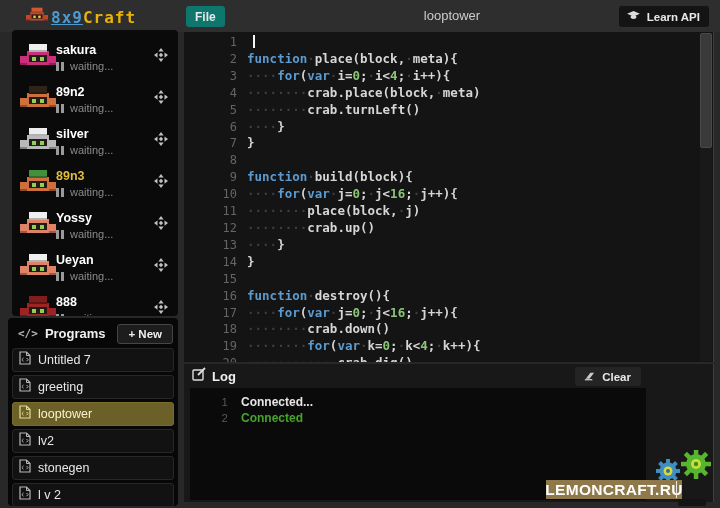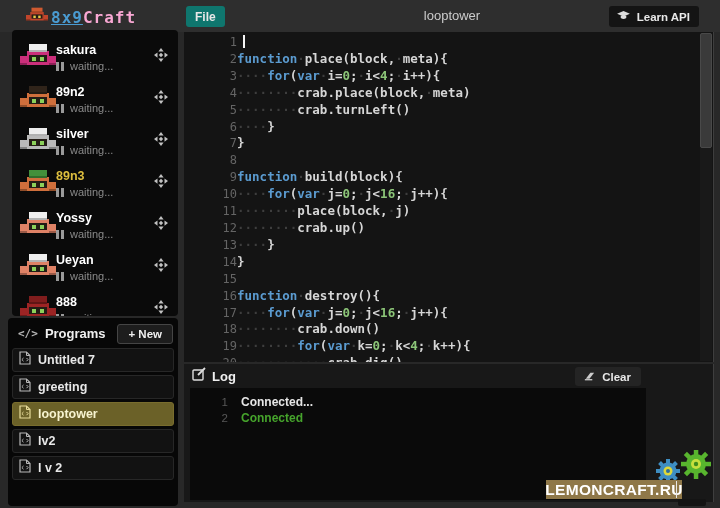--- a/index.html
+++ b/index.html
@@ -7,29 +7,29 @@
   #app {
     position:relative; width:720px; height:508px; overflow:hidden;
     background:#282828; font-family:"Liberation Sans", sans-serif;
     -webkit-font-smoothing:antialiased;
   }
   
   #topbar { position:absolute; left:0; top:0; width:720px; height:32px; background:#2e2e2e; }
   #logo { position:absolute; left:26px; top:5px; height:24px; display:flex; align-items:center; gap:3px; }
   #logo .ltxt { font-family:"DejaVu Sans Mono", monospace; font-weight:bold; font-size:16px; letter-spacing:1px; }
   #logo .blue { color:#4a9bd1;text-decoration:underline; }
-  #logo .green { color:#f9a8d4; }
+  #logo .green { color:#eab308; }
   #menubar { position:absolute; left:184px; right:0; top:0; height:32px; }
   .mbtn { position:absolute; top:6px; height:21px; padding:0 9px; background:#0f766e; border:none;
           border-radius:3px; color:#e8e8e8; font-weight:bold; font-size:12px; font-family:inherit;
           display:flex; align-items:center; }
   #file-btn { left:2px; }
   #edit-btn { left:40px;margin-top:40px; }
   #doc-title { position:absolute; left:0; right:0; top:8px; text-align:center; color:#cccccc; font-size:13px; }
-  #learn-api { position:absolute; right:21px; top:6px; height:21px; padding:0 9px 0 7px; background:#141414;
+  #learn-api { position:absolute; right:11px; top:6px; height:21px; padding:0 9px 0 7px; background:#141414;
                border:none; border-radius:3px; color:#e8e8e8; font-weight:bold; font-size:11.5px;
                font-family:inherit; display:flex; align-items:center; gap:6px; }
   
   #player-panel { position:absolute; left:12px; top:30px; width:166px; height:286px; background:#0a0a0a;
                   border-radius:4px; overflow:hidden; }
   .player { position:relative; height:42px; padding:7px 10px 0 8px; display:flex; }
   .pinfo { }
   .pname { font-size:12.5px; font-weight:bold; color:#ffffff; line-height:14px; }
   .pstatus { margin-top:3px; display:flex; align-items:center; color:#8a8a8a; font-size:11px; }
   .pbar { display:inline-block; width:3px; height:9px; background:#9a9a9a; margin-right:2px; }
@@ -38,30 +38,30 @@
   
   #programs-panel { position:absolute; left:8px; top:318px; width:170px; height:188px; background:#070707;
                     border-radius:4px; overflow:hidden; }
   #programs-header { display:flex; align-items:center; height:27px; padding:4px 5px 0 10px; }
   #code-glyph { font-family:"DejaVu Sans Mono", monospace; font-size:11px; font-weight:bold; color:#b5b5b5; margin-right:7px; }
   #programs-title { color:#f0f0f0; font-weight:bold; font-size:13px; }
   #new-btn { margin-left:auto; background:#1d1d1d; border:1px solid #454545; border-radius:3px;
              color:#f0f0f0; font-weight:bold; font-size:11.5px; font-family:inherit; padding:3px 10px; }
   .prog-item { height:24px; margin:3px 4px 0 4px; display:flex; align-items:center; gap:7px; padding-left:6px;
                background:#121212; border:1px solid #272727; border-radius:3px; }
-  .prog-item .plabel { color:#e8e8e8; font-weight:bold; font-size:12.5px; }
+  .prog-item .plabel { color:#e8e8e8; font-weight:normal; font-size:12.5px; }
   .prog-item.selected { background:#6b6128; border-color:#796d2e; }
   .prog-item.selected .plabel { color:#f7f3cf; }
   
   #editor { position:absolute; left:184px; top:32px; width:530px; height:330px; background:#141414;
             border-right:1px solid #3e3e3e; overflow:hidden; padding-top:2px;
             font-family:"DejaVu Sans Mono", monospace; font-size:12.5px; font-weight:bold; line-height:16.9px; }
   .eline { display:flex; white-space:pre; }
   .ln { flex:0 0 53px; text-align:right; color:#656565; font-weight:normal; font-size:12px; }
-  .code { color:#d6d6d6; }
+  .code { margin-left:10px; color:#d6d6d6; }
   .k { color:#5b9bd0; }
   .n { color:#8cc578; }
   .dt { color:#3e3e3e; }
   #cursor { display:inline-block; width:2px; height:13px; background:#f5f5f5; margin-left:6px;
             vertical-align:middle; position:relative; top:-1px; }
   #sb-track { position:absolute; right:1px; top:1px; width:12px; height:328px; background:#191919; }
   #sb-thumb { position:absolute; right:0; top:0; width:12px; height:115px; background:#3a3a3a;
               border:1px solid #494949; border-radius:2px; }
   
   #log-panel { position:absolute; left:184px; top:364px; width:530px; height:138px; background:#181818;
@@ -375,20 +375,28 @@
             </svg></span>
           <span class="plabel">looptower</span>
         </div>
         <div class="prog-item">
           <span><svg width="12" height="14" viewBox="0 0 12 14">
     <path d="M1,1 h6.5 l3.5,3.5 v8.5 h-10 z" fill="none" stroke="#b8b8b8" stroke-width="1.2"></path>
     <path d="M7.5,1 v3.5 h3.5" fill="none" stroke="#b8b8b8" stroke-width="1"></path>
     <path d="M4.5,7 l-1.6,1.6 1.6,1.6 M7.5,7 l1.6,1.6 -1.6,1.6" fill="none" stroke="#b8b8b8" stroke-width="1"></path>
             </svg></span>
           <span class="plabel">lv2</span>
+        </div>
+        <div class="prog-item">
+          <span><svg width="12" height="14" viewBox="0 0 12 14">
+    <path d="M1,1 h6.5 l3.5,3.5 v8.5 h-10 z" fill="none" stroke="#b8b8b8" stroke-width="1.2"></path>
+    <path d="M7.5,1 v3.5 h3.5" fill="none" stroke="#b8b8b8" stroke-width="1"></path>
+    <path d="M4.5,7 l-1.6,1.6 1.6,1.6 M7.5,7 l1.6,1.6 -1.6,1.6" fill="none" stroke="#b8b8b8" stroke-width="1"></path>
+            </svg></span>
+          <span class="plabel">stonegen</span>
         </div>
         <div class="prog-item">
           <span><svg width="12" height="14" viewBox="0 0 12 14">
     <path d="M1,1 h6.5 l3.5,3.5 v8.5 h-10 z" fill="none" stroke="#b8b8b8" stroke-width="1.2"></path>
     <path d="M7.5,1 v3.5 h3.5" fill="none" stroke="#b8b8b8" stroke-width="1"></path>
     <path d="M4.5,7 l-1.6,1.6 1.6,1.6 M7.5,7 l1.6,1.6 -1.6,1.6" fill="none" stroke="#b8b8b8" stroke-width="1"></path>
             </svg></span>
           <span class="plabel">l v 2</span>
         </div>
       </div>

